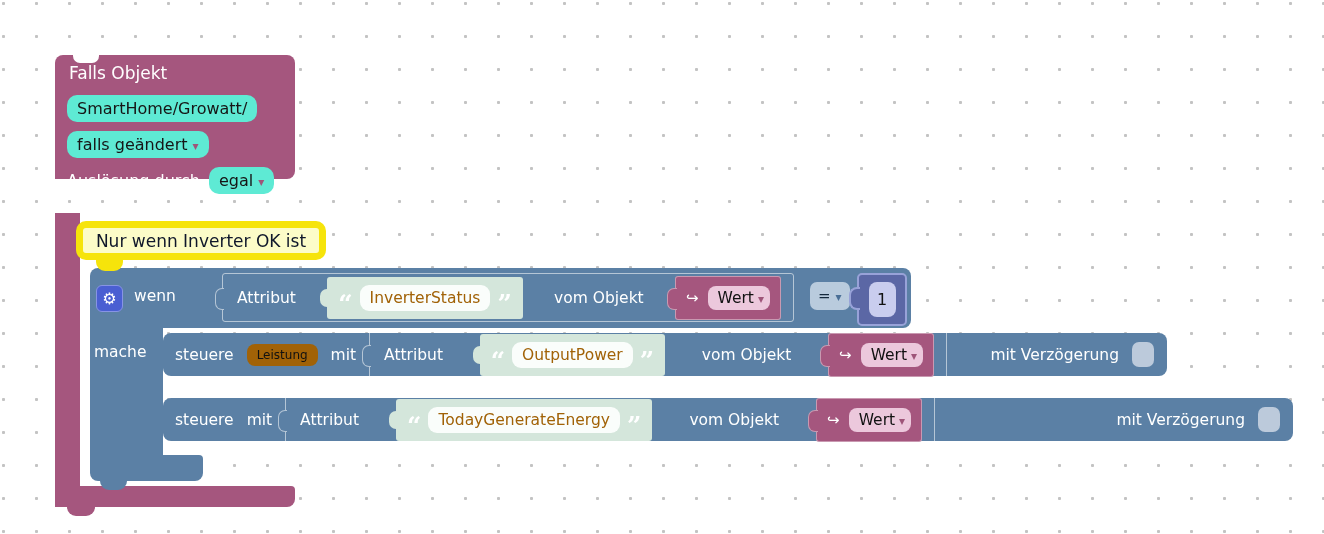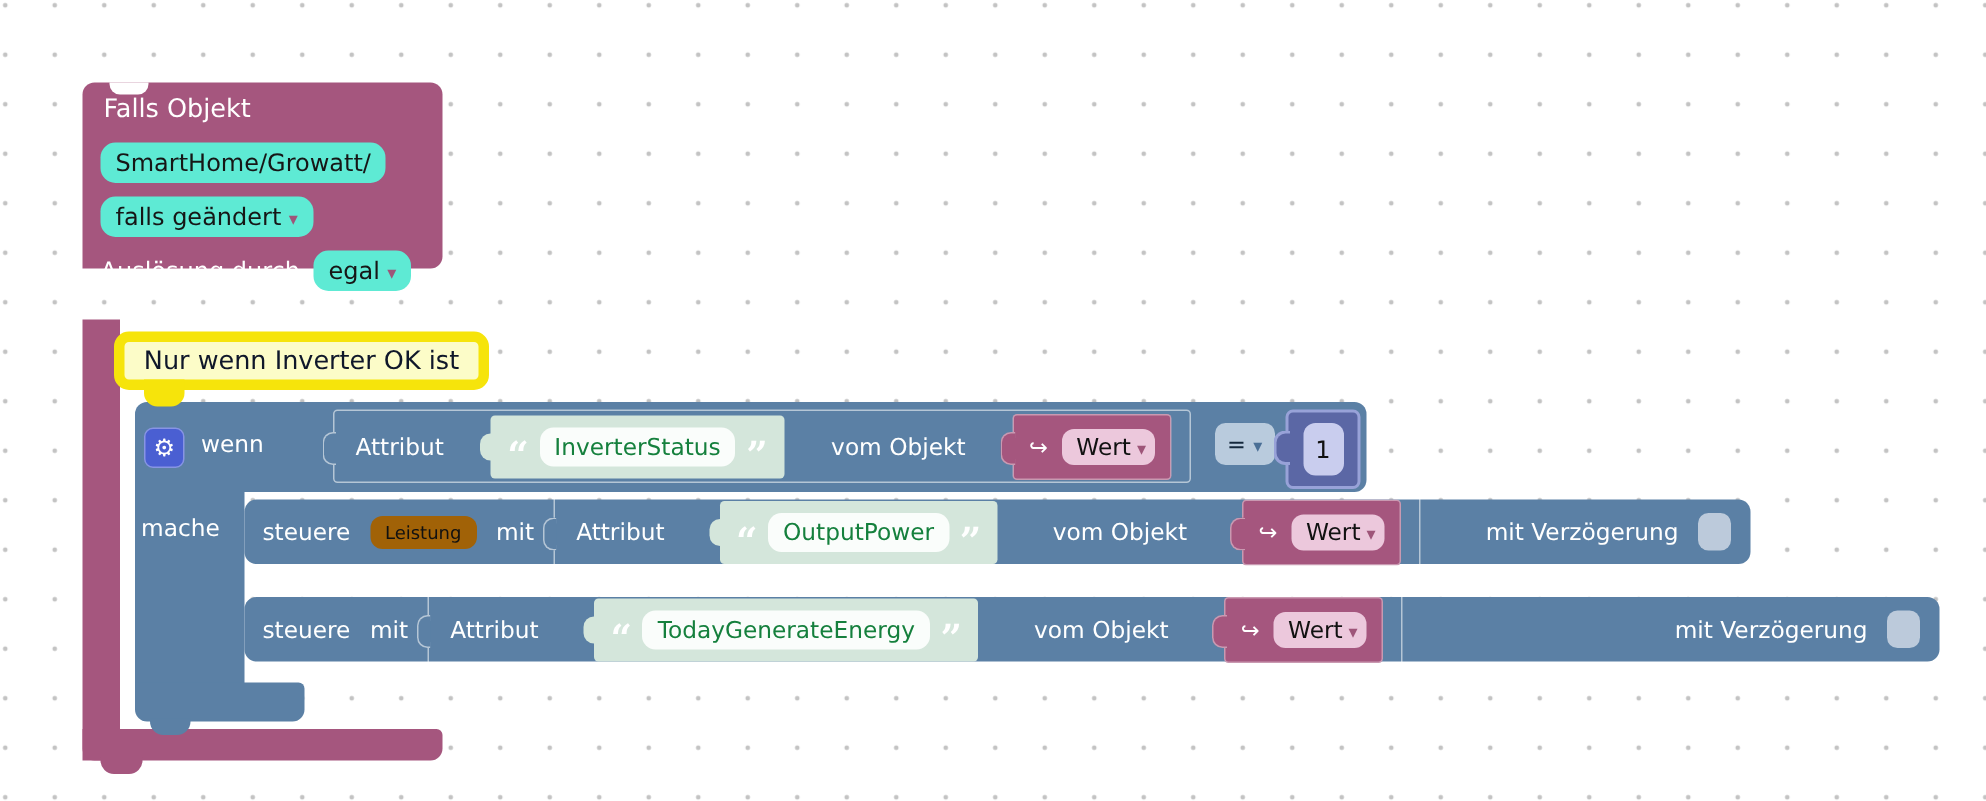--- a/index.html
+++ b/index.html
@@ -44,21 +44,21 @@
         padding:0 12px 0 14px;border:1px solid rgba(255,255,255,0.55);border-radius:3px;box-sizing:border-box;flex-shrink:0;justify-content:space-between;}
   .attr::before{content:"";position:absolute;left:-8px;top:calc(50% - 10px);width:8px;height:20px;
         background:#5b80a5;border:1px solid rgba(255,255,255,0.55);border-right:none;border-radius:7px 0 0 7px;}
   #cond-attr{position:absolute;left:132px;top:5px;width:572px;}
   
   .text-block{position:relative;display:flex;align-items:center;gap:7px;height:42px;padding:0 11px;
         background:#d4e6db;border-radius:3px;flex-shrink:0;}
   .text-block::before{content:"";position:absolute;left:-7px;top:calc(50% - 9px);width:8px;height:18px;
         background:#d4e6db;border-radius:7px 0 0 7px;}
   .quote{color:#ffffff;font-family:"DejaVu Serif",serif;font-weight:bold;font-size:25px;line-height:0;transform:translateY(6px);}
-  .text-field{background:#fafdfb;border-radius:9px;padding:4px 10px;font-size:15.5px;color:#15803d;white-space:nowrap;}
+  .text-field{background:#fafdfb;border-radius:9px;padding:4px 10px;font-size:15.5px;color:#a16207;white-space:nowrap;}
   
   .wert-block{position:relative;display:flex;align-items:center;gap:9px;height:42px;padding:0 10px;
         background:#a5567e;border:1px solid rgba(255,255,255,0.4);border-radius:3px;flex-shrink:0;}
   .wert-block::before{content:"";position:absolute;left:-9px;top:calc(50% - 10px);width:9px;height:20px;
         background:#a5567e;border:1px solid rgba(255,255,255,0.4);border-right:none;border-radius:7px 0 0 7px;}
   .arrow{color:#fff;font-size:15px;}
   .wert-pill{display:flex;align-items:center;gap:4px;background:#ecc8dc;border-radius:8px;
         padding:3px 6px 3px 10px;font-size:15.5px;color:#111;}
   
   .eq-pill{position:absolute;left:720px;top:14px;display:flex;align-items:center;gap:5px;background:#b9cbdd;

